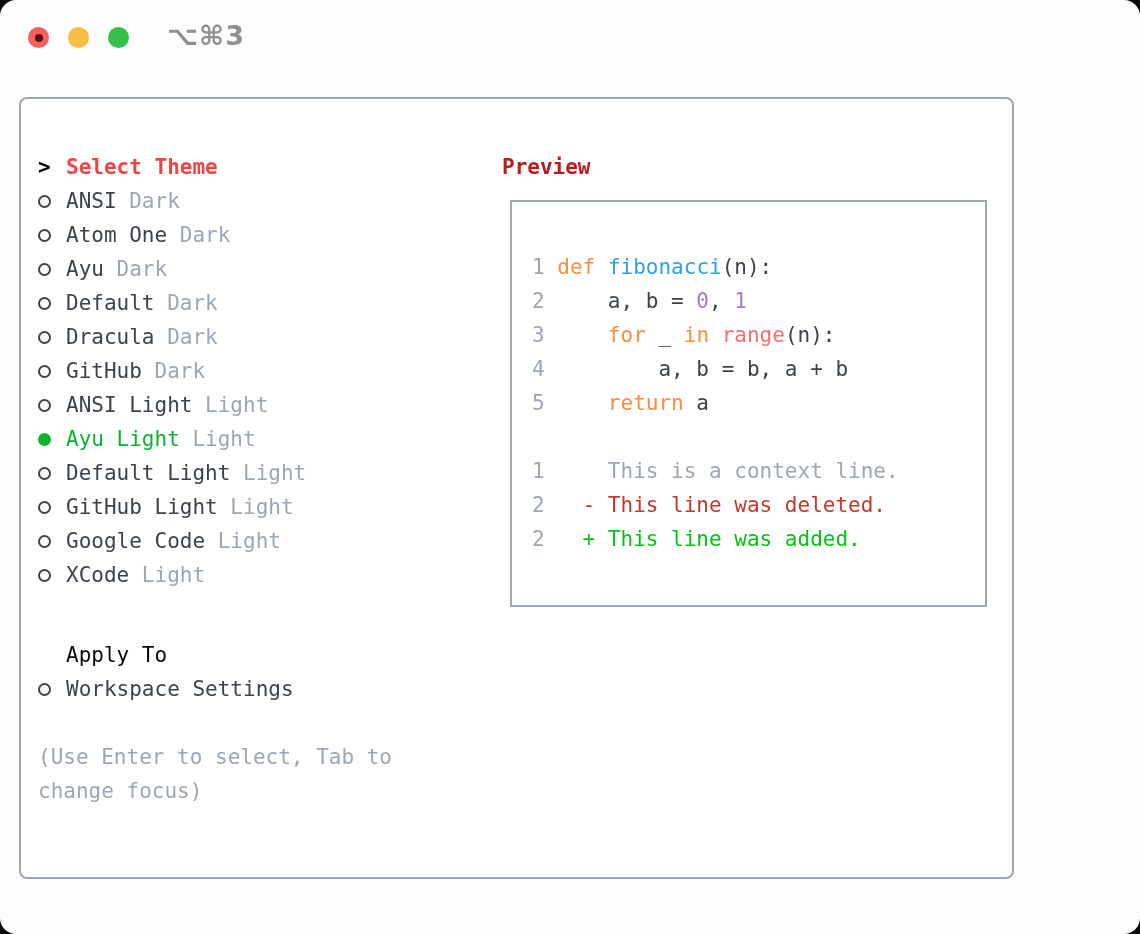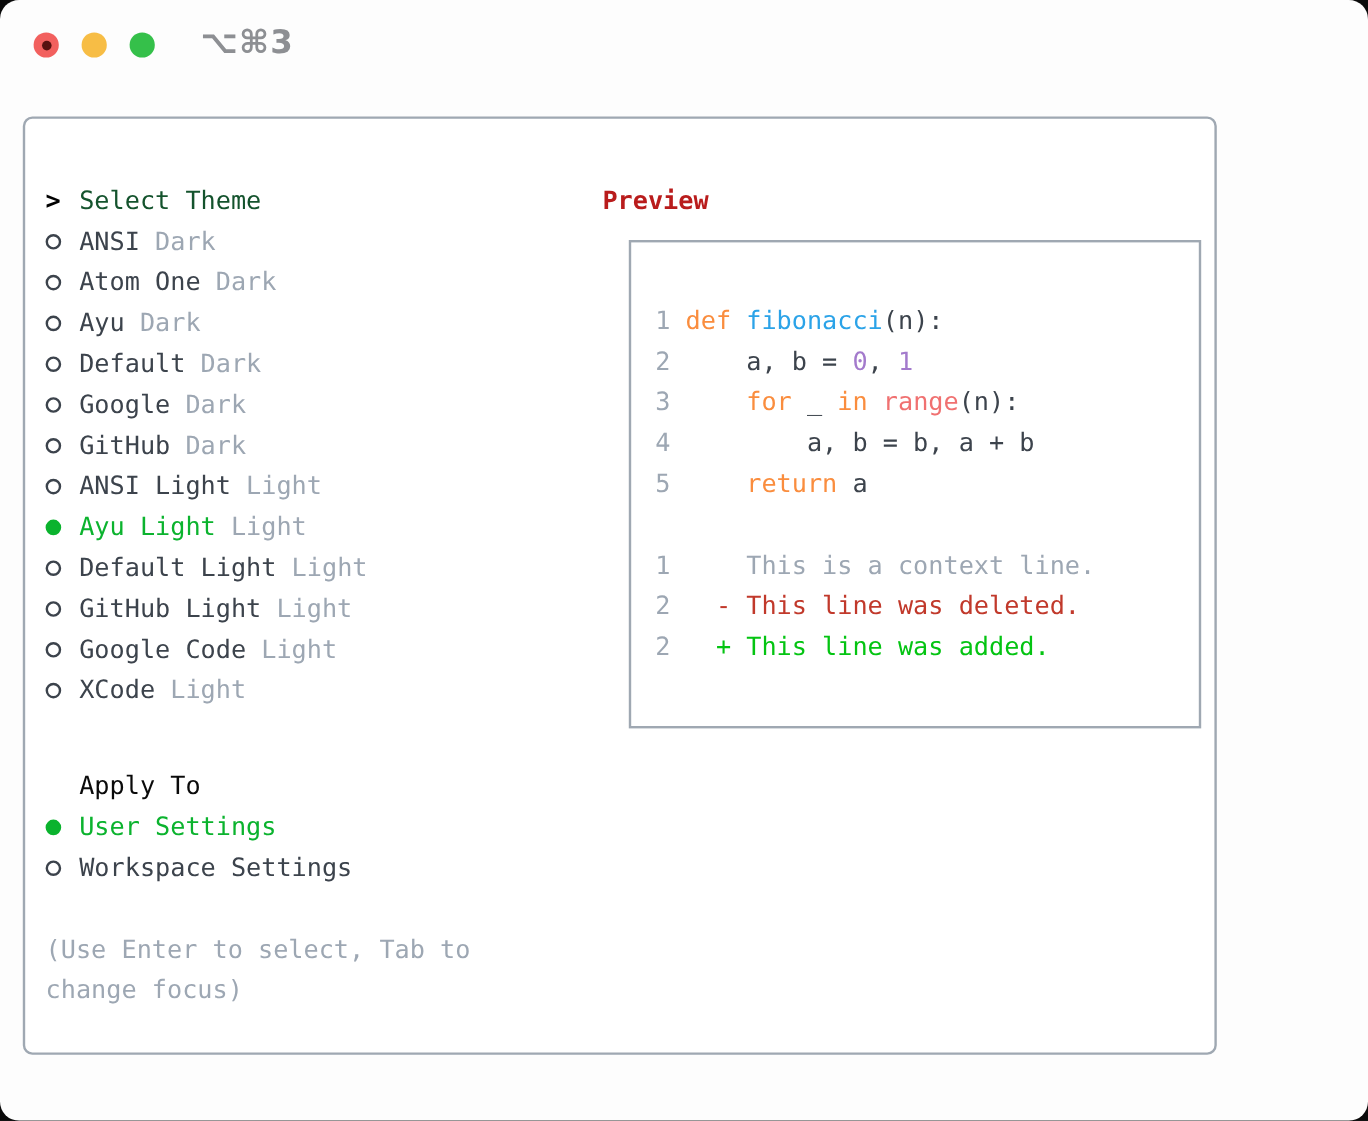--- a/index.html
+++ b/index.html
@@ -27,34 +27,34 @@
     background:#ffffff;border:2px solid var(--border);border-radius:8px;
     box-sizing:border-box;
   }
   .left-col{position:absolute;left:17px;top:51px;}
   .right-col{position:absolute;left:481px;top:51px;}
 
   .row{display:flex;height:34px;line-height:34px;font-size:21px;align-items:center;}
   .marker{width:28px;flex:none;display:flex;align-items:center;font-weight:bold;color:#000;}
   .radio{width:13px;height:13px;border:2px solid var(--text_dark);border-radius:50%;box-sizing:border-box;}
   .radio.filled{background:var(--accent_green);border-color:var(--accent_green);}
-  .header-label{font-weight:normal;color:#14532d;line-height:34px;}
+  .header-label{font-weight:bold;color:#ef4444;line-height:34px;}
   .plain-header{color:#0a0a0a;line-height:34px;}
   .item-label{color:var(--text_dark);white-space:pre;}
   .selected .item-label{color:var(--accent_green);}
   .item-variant{color:var(--text_muted);margin-left:1ch;white-space:pre;text-align:center;}
   .apply-section{margin-top:46px;}
   .footer{
     margin-top:34px;white-space:pre-line;color:var(--text_muted);
     font-size:21px;line-height:34px;
   }
   
   .preview-header{font-weight:bold;font-size:21px;line-height:34px;color:#b91c1c;}
   .preview-box{
-    margin-top:16px;margin-left:22px;width:477px;height:407px;
+    margin-top:16px;margin-left:8px;width:477px;height:407px;
     border:2px solid var(--border);box-sizing:border-box;
     padding:48px 16px 0 20px;background:#ffffff;overflow:hidden;
   }
   .code-line{height:34px;line-height:34px;font-size:21px;white-space:pre;}
   .linenum{display:inline-block;width:1ch;margin-right:1ch;color:var(--text_muted);}
   .tk-plain{color:var(--text_dark);}
   .tk-kw{color:var(--syntax_keyword);}
   .tk-fn{color:var(--syntax_function);}
   .tk-num{color:var(--syntax_number);}
   .tk-call{color:var(--syntax_call);}
@@ -110,21 +110,21 @@
             <span class="marker">
               <span class="radio"></span>
             </span>
             <span class="item-label">Default</span>
             <span class="item-variant">Dark</span>
           </div>
           <div class="row theme-item">
             <span class="marker">
               <span class="radio"></span>
             </span>
-            <span class="item-label">Google</span>
+            <span class="item-label">Dracula</span>
             <span class="item-variant">Dark</span>
           </div>
           <div class="row theme-item">
             <span class="marker">
               <span class="radio"></span>
             </span>
             <span class="item-label">GitHub</span>
             <span class="item-variant">Dark</span>
           </div>
           <div class="row theme-item">
@@ -170,26 +170,20 @@
             <span class="item-variant">Light</span>
           </div>
         </div>
 
       <div class="apply-section">
         <div class="row">
           <span class="marker"></span>
           <span class="plain-header">Apply To</span>
         </div>
         <div id="apply-options">
-            <div class="row theme-item selected">
-              <span class="marker">
-                <span class="radio filled"></span>
-              </span>
-              <span class="item-label">User Settings</span>
-            </div>
             <div class="row theme-item">
               <span class="marker">
                 <span class="radio"></span>
               </span>
               <span class="item-label">Workspace Settings</span>
             </div>
           </div>
       </div>
 
       <div class="footer">(Use Enter to select, Tab to

